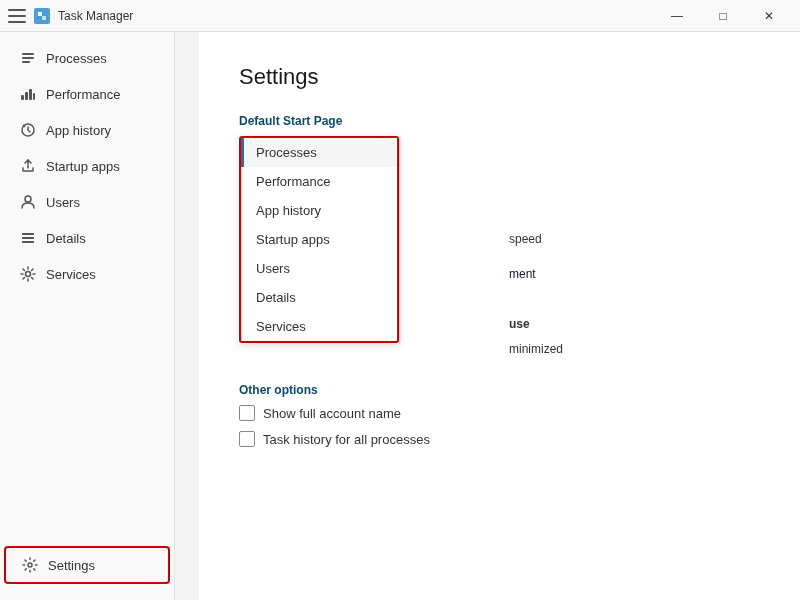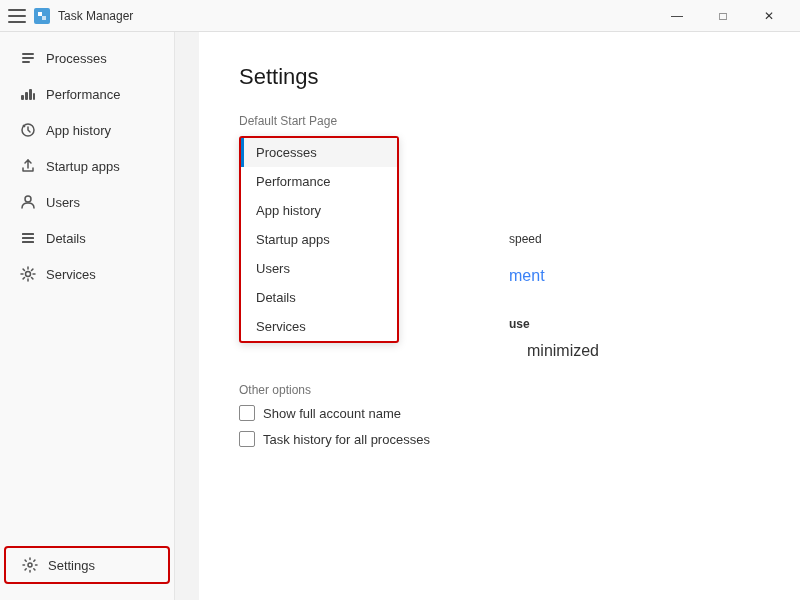--- a/index.html
+++ b/index.html
@@ -138,22 +138,22 @@
       position: relative;
     }
     .settings-title {
       font-size: 22px;
       font-weight: 400;
       color: #1a1a1a;
       margin-bottom: 24px;
     }
     .section-label {
       font-size: 12px;
-      font-weight: 400;
-      color: #737373;
+      font-weight: 700;
+      color: #0c4a6e;
       margin-bottom: 8px;
     }
 
     
     .dropdown-wrapper {
       position: relative;
       display: inline-block;
       margin-bottom: 20px;
     }
     .dropdown-open {
@@ -336,27 +336,27 @@
         <div class="dropdown-item">Users</div>
         <div class="dropdown-item">Details</div>
         <div class="dropdown-item">Services</div>
       </div>
     </div>
 
     
     <div style="position:absolute; top: 185px; left: 310px; font-size:12px; color:#333; pointer-events:none;margin-top:15px;">
       <span>speed</span>
     </div>
-    <div style="position:absolute; top: 235px; left: 310px; font-size:16px; color:#3b82f6; pointer-events:none;">
+    <div style="position:absolute; top: 235px; left: 310px; font-size:12px; color:#0f172a; pointer-events:none;">
       <span>ment</span>
     </div>
     <div style="position:absolute; top: 285px; left: 310px; font-size:12px; color:#333; pointer-events:none;font-weight:bold;">
       <span>use</span>
     </div>
-    <div style="position:absolute; top: 310px; left: 310px; font-size:16px; color:#333; pointer-events:none;margin-left:18px;">
+    <div style="position:absolute; top: 310px; left: 310px; font-size:12px; color:#333; pointer-events:none;">
       <span>minimized</span>
     </div>
 
     
     <div class="other-options-section">
       <div class="section-label">Other options</div>
       <div class="checkbox-row">
         <div class="checkbox-box"></div>
         <span class="checkbox-label">Show full account name</span>
       </div>

